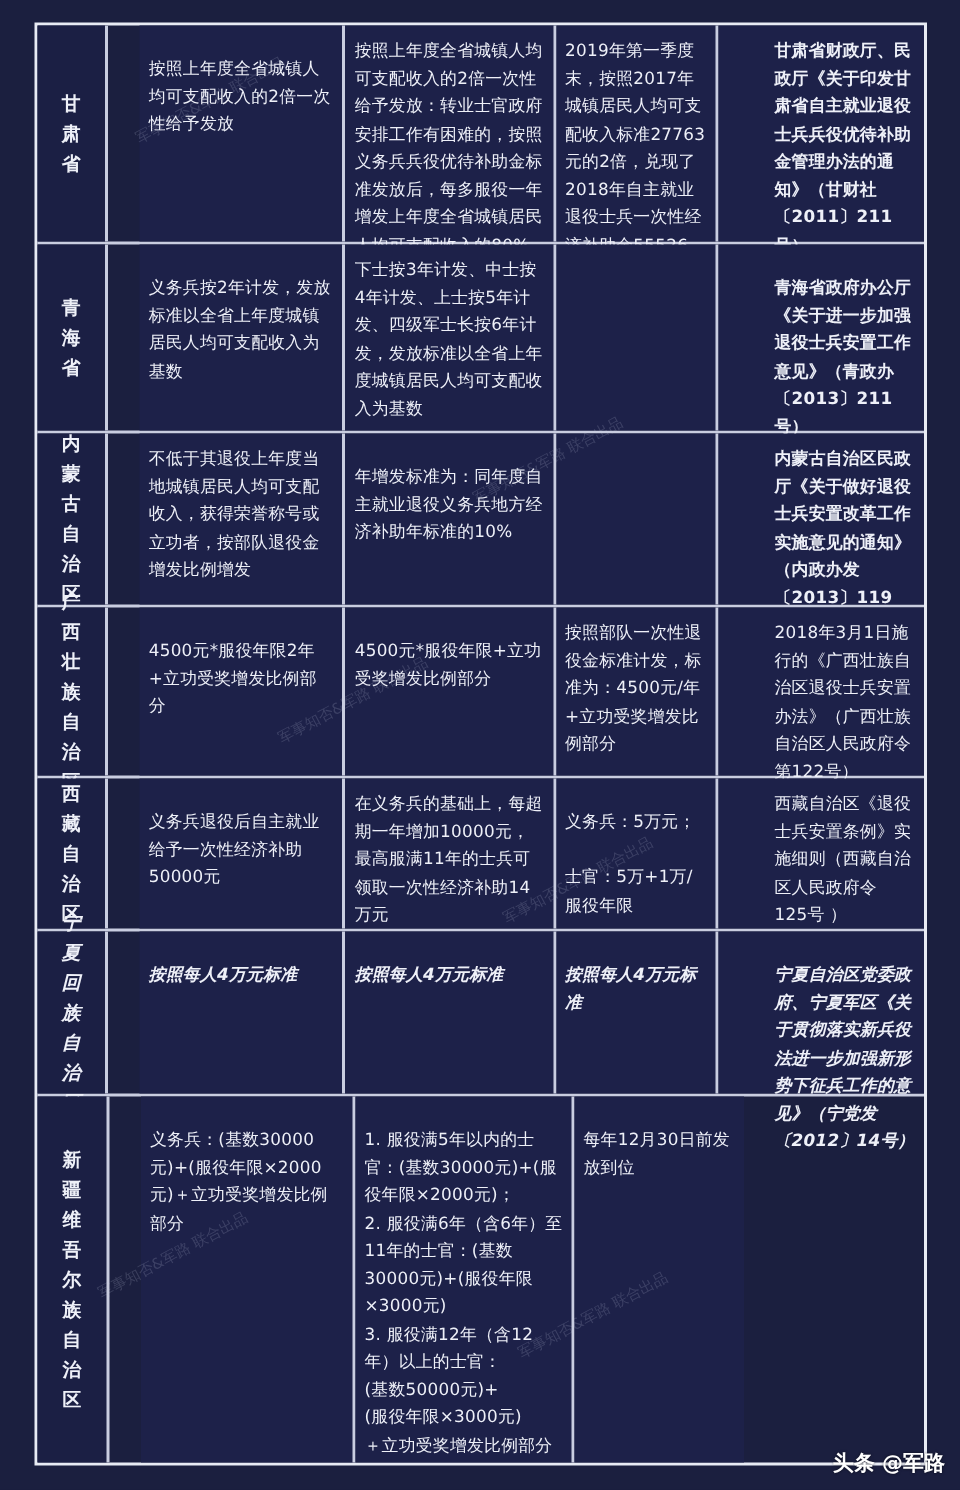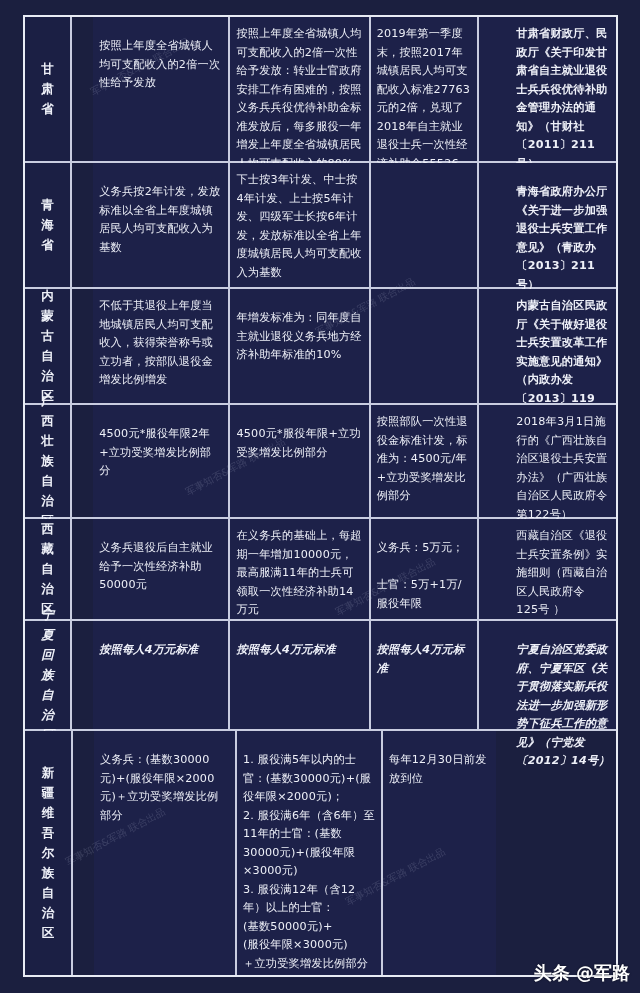--- a/index.html
+++ b/index.html
@@ -63,21 +63,21 @@
       font-size: 10px;
       color: rgba(200, 205, 225, 0.18);
       transform: rotate(-28deg);
       white-space: nowrap;
       pointer-events: none;
     }
     .footer-brand {
       position: absolute;
       right: 10px;
       bottom: 8px;
-      font-size: 18px;
+      font-size: 14px;
       font-weight: bold;
       color: #ffffff;
       text-shadow: 0 0 2px rgba(0,0,0,0.6);
     }
   </style>
 </head>
 <body>
 
 <div class="table">
 

